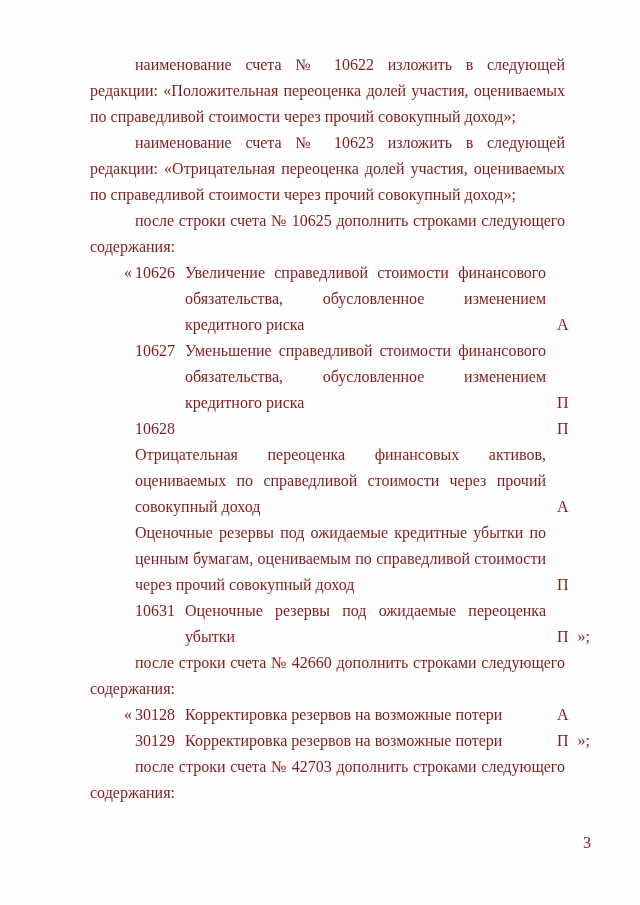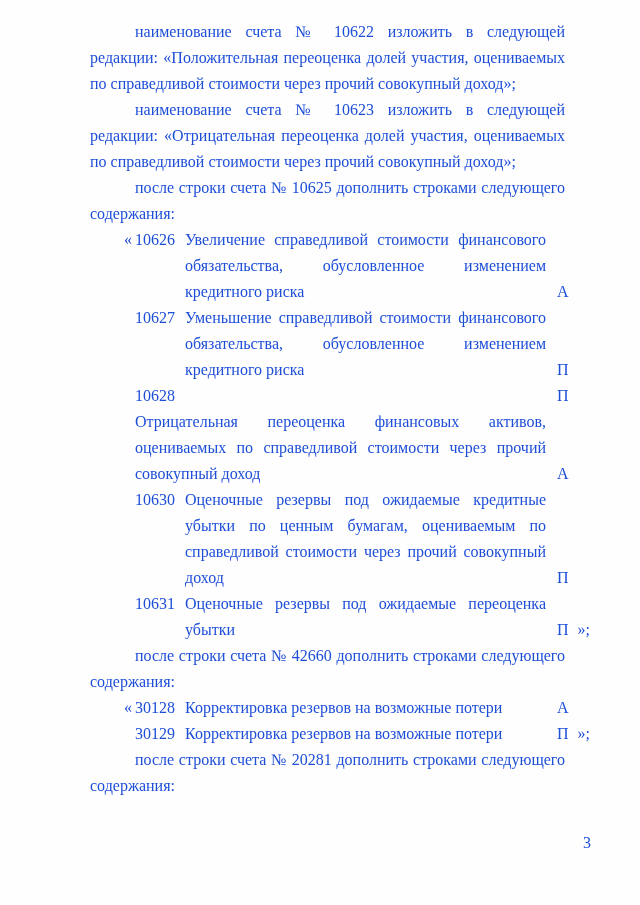--- a/index.html
+++ b/index.html
@@ -6,22 +6,22 @@
   html, body { margin: 0; padding: 0; background: #f7f7f5; }
   .page {
     position: relative;
     width: 640px;
     height: 905px;
     margin: 0 auto;
     background: #fefefe;
     font-family: "Liberation Serif", "DejaVu Serif", serif;
     font-size: 16px;
     line-height: 26px;
-    color: #1d4ed8;
-    padding: 19px 75px 0 90px;
+    color: #7f1d1d;
+    padding: 52px 75px 0 90px;
     overflow: hidden;
   }
   p.para {
     margin: 0;
     text-indent: 45px;
     text-align: justify;
   }
   .rows { margin-left: 45px; }
   .entry { position: relative; display: flex; }
   .code { position: relative; flex: 0 0 50px; }
@@ -72,21 +72,20 @@
       <span class="code"><span class="prefix"></span><span>10628</span></span>
       <span class="tail"><span>П</span></span>
     </div>
 
     <div class="entry">
       <span class="desc">Отрицательная переоценка финансовых активов, оцениваемых по справедливой стоимости через прочий совокупный доход</span>
       <span class="tail"><span>А</span></span>
     </div>
 
     <div class="entry">
-      <span class="code"><span class="prefix"></span><span>10630</span></span>
       <span class="desc">Оценочные резервы под ожидаемые кредитные убытки по ценным бумагам, оцениваемым по справедливой стоимости через прочий совокупный доход</span>
       <span class="tail"><span>П</span></span>
     </div>
 
     <div class="entry">
       <span class="code"><span class="prefix"></span><span>10631</span></span>
       <span class="desc">Оценочные резервы под ожидаемые переоценка убытки</span>
       <span class="tail"><span>П</span><span class="suffix">»;</span></span>
     </div>
 
@@ -103,17 +102,17 @@
     </div>
 
     <div class="entry">
       <span class="code"><span class="prefix"></span><span>30129</span></span>
       <span class="desc">Корректировка резервов на возможные потери</span>
       <span class="tail"><span>П</span><span class="suffix">»;</span></span>
     </div>
 
   </div>
 
-  <p class="para">после строки счета № 20281 дополнить строками следующего содержания:</p>
+  <p class="para">после строки счета № 42703 дополнить строками следующего содержания:</p>
 
   <div class="pageno">3</div>
 
 </div>
 
 </body></html>

